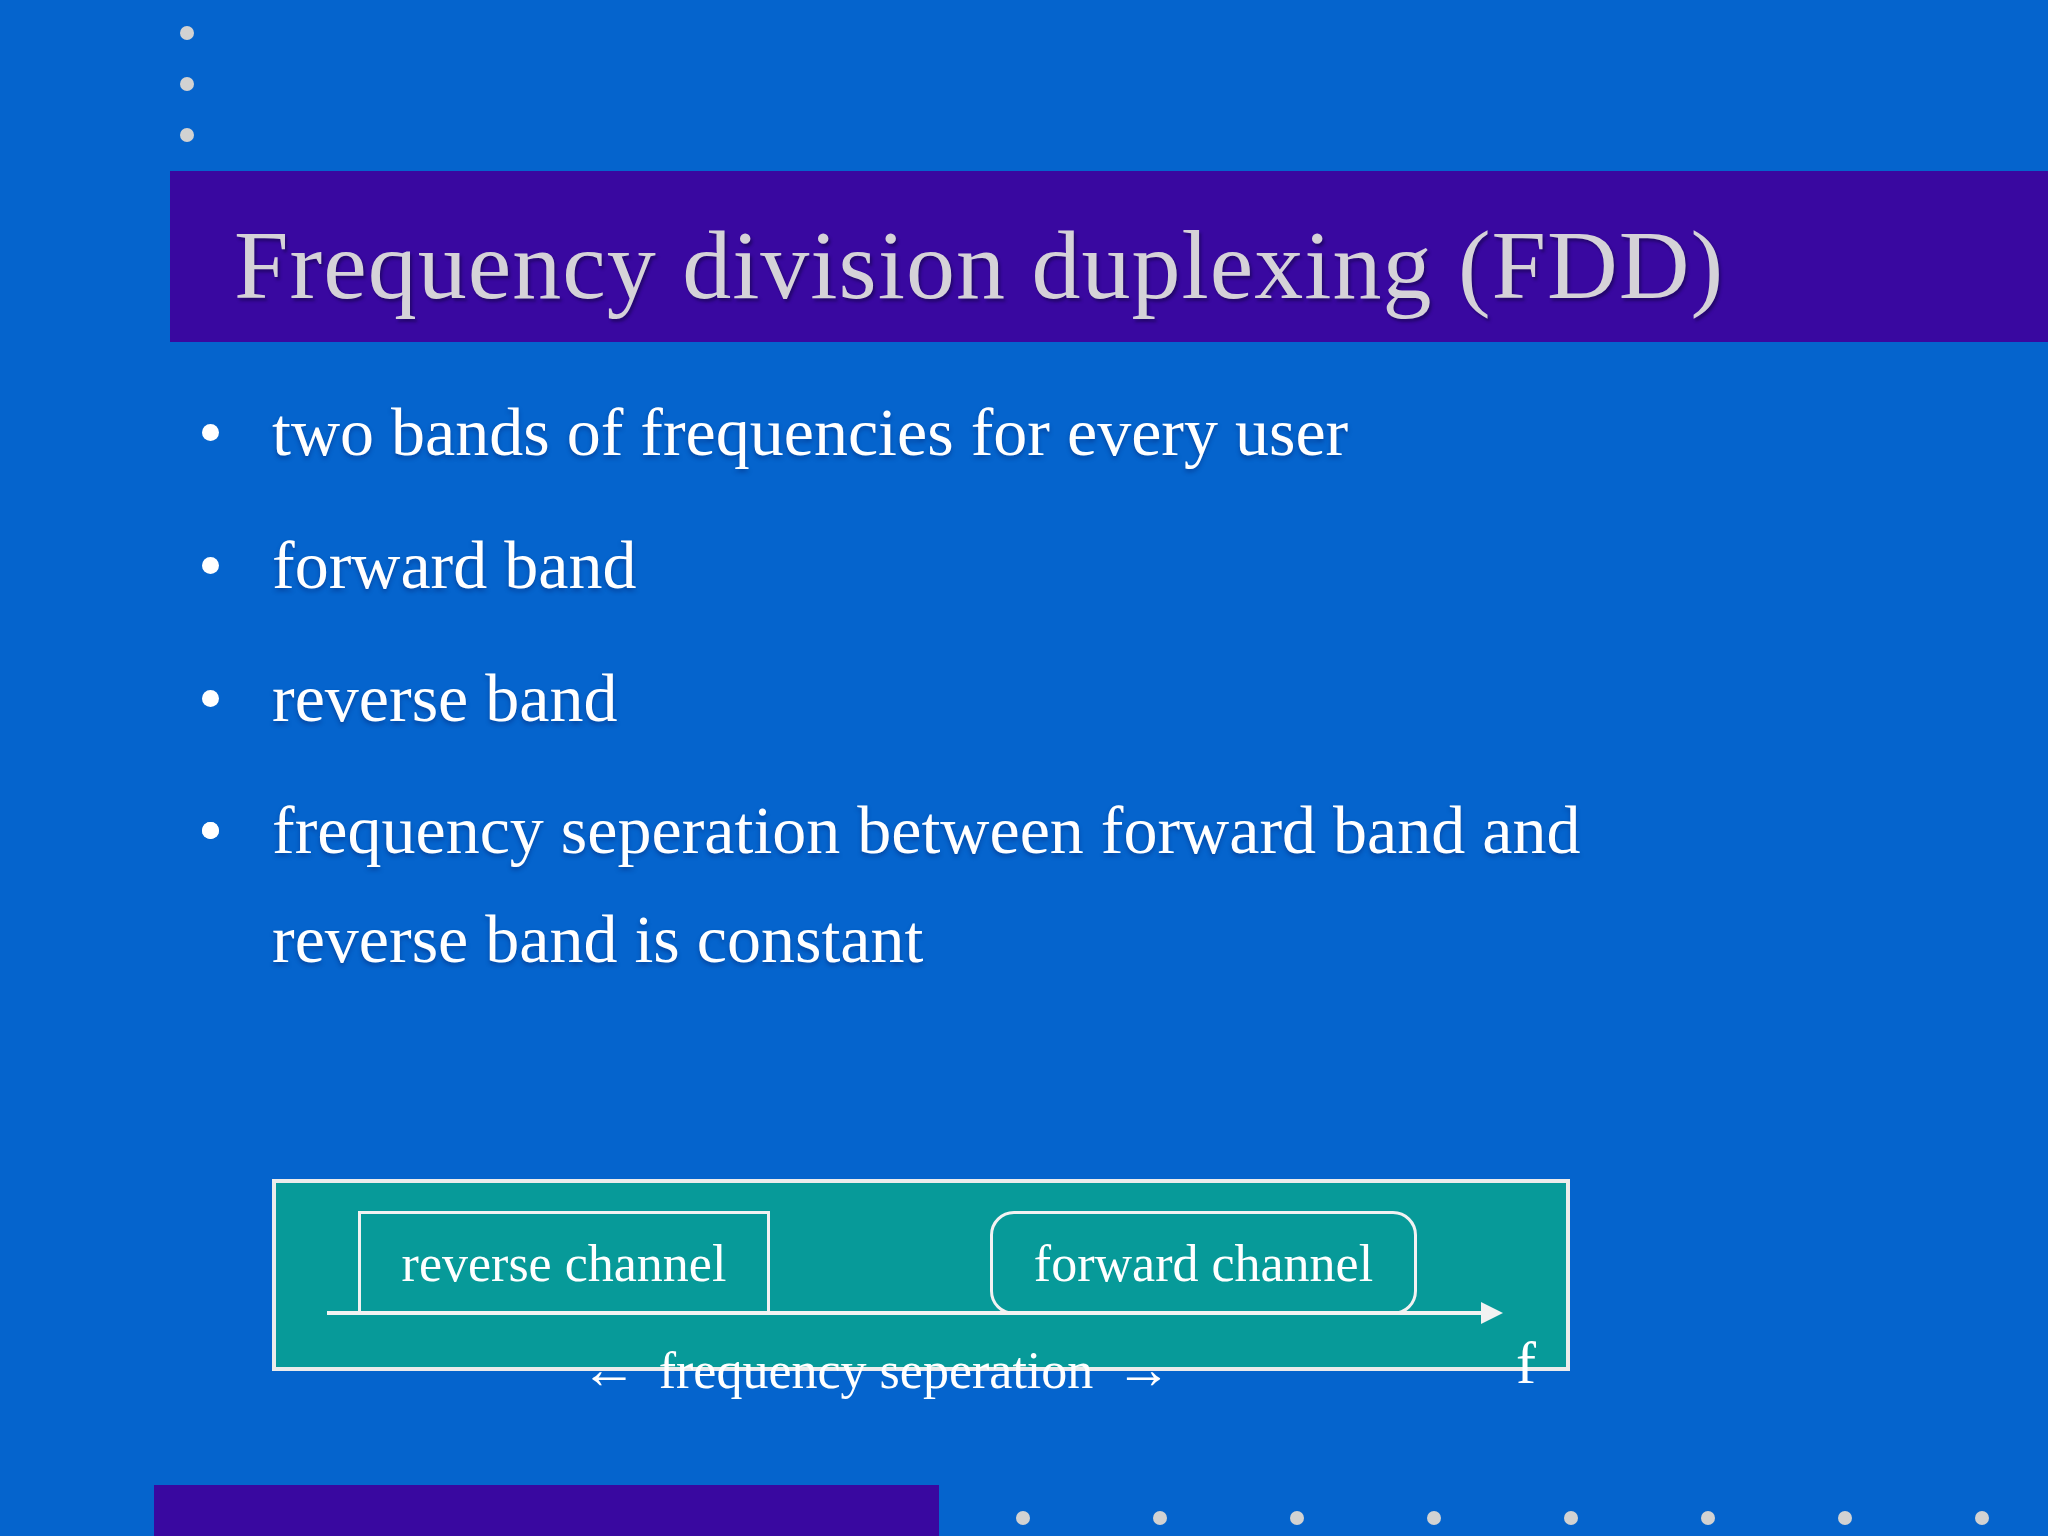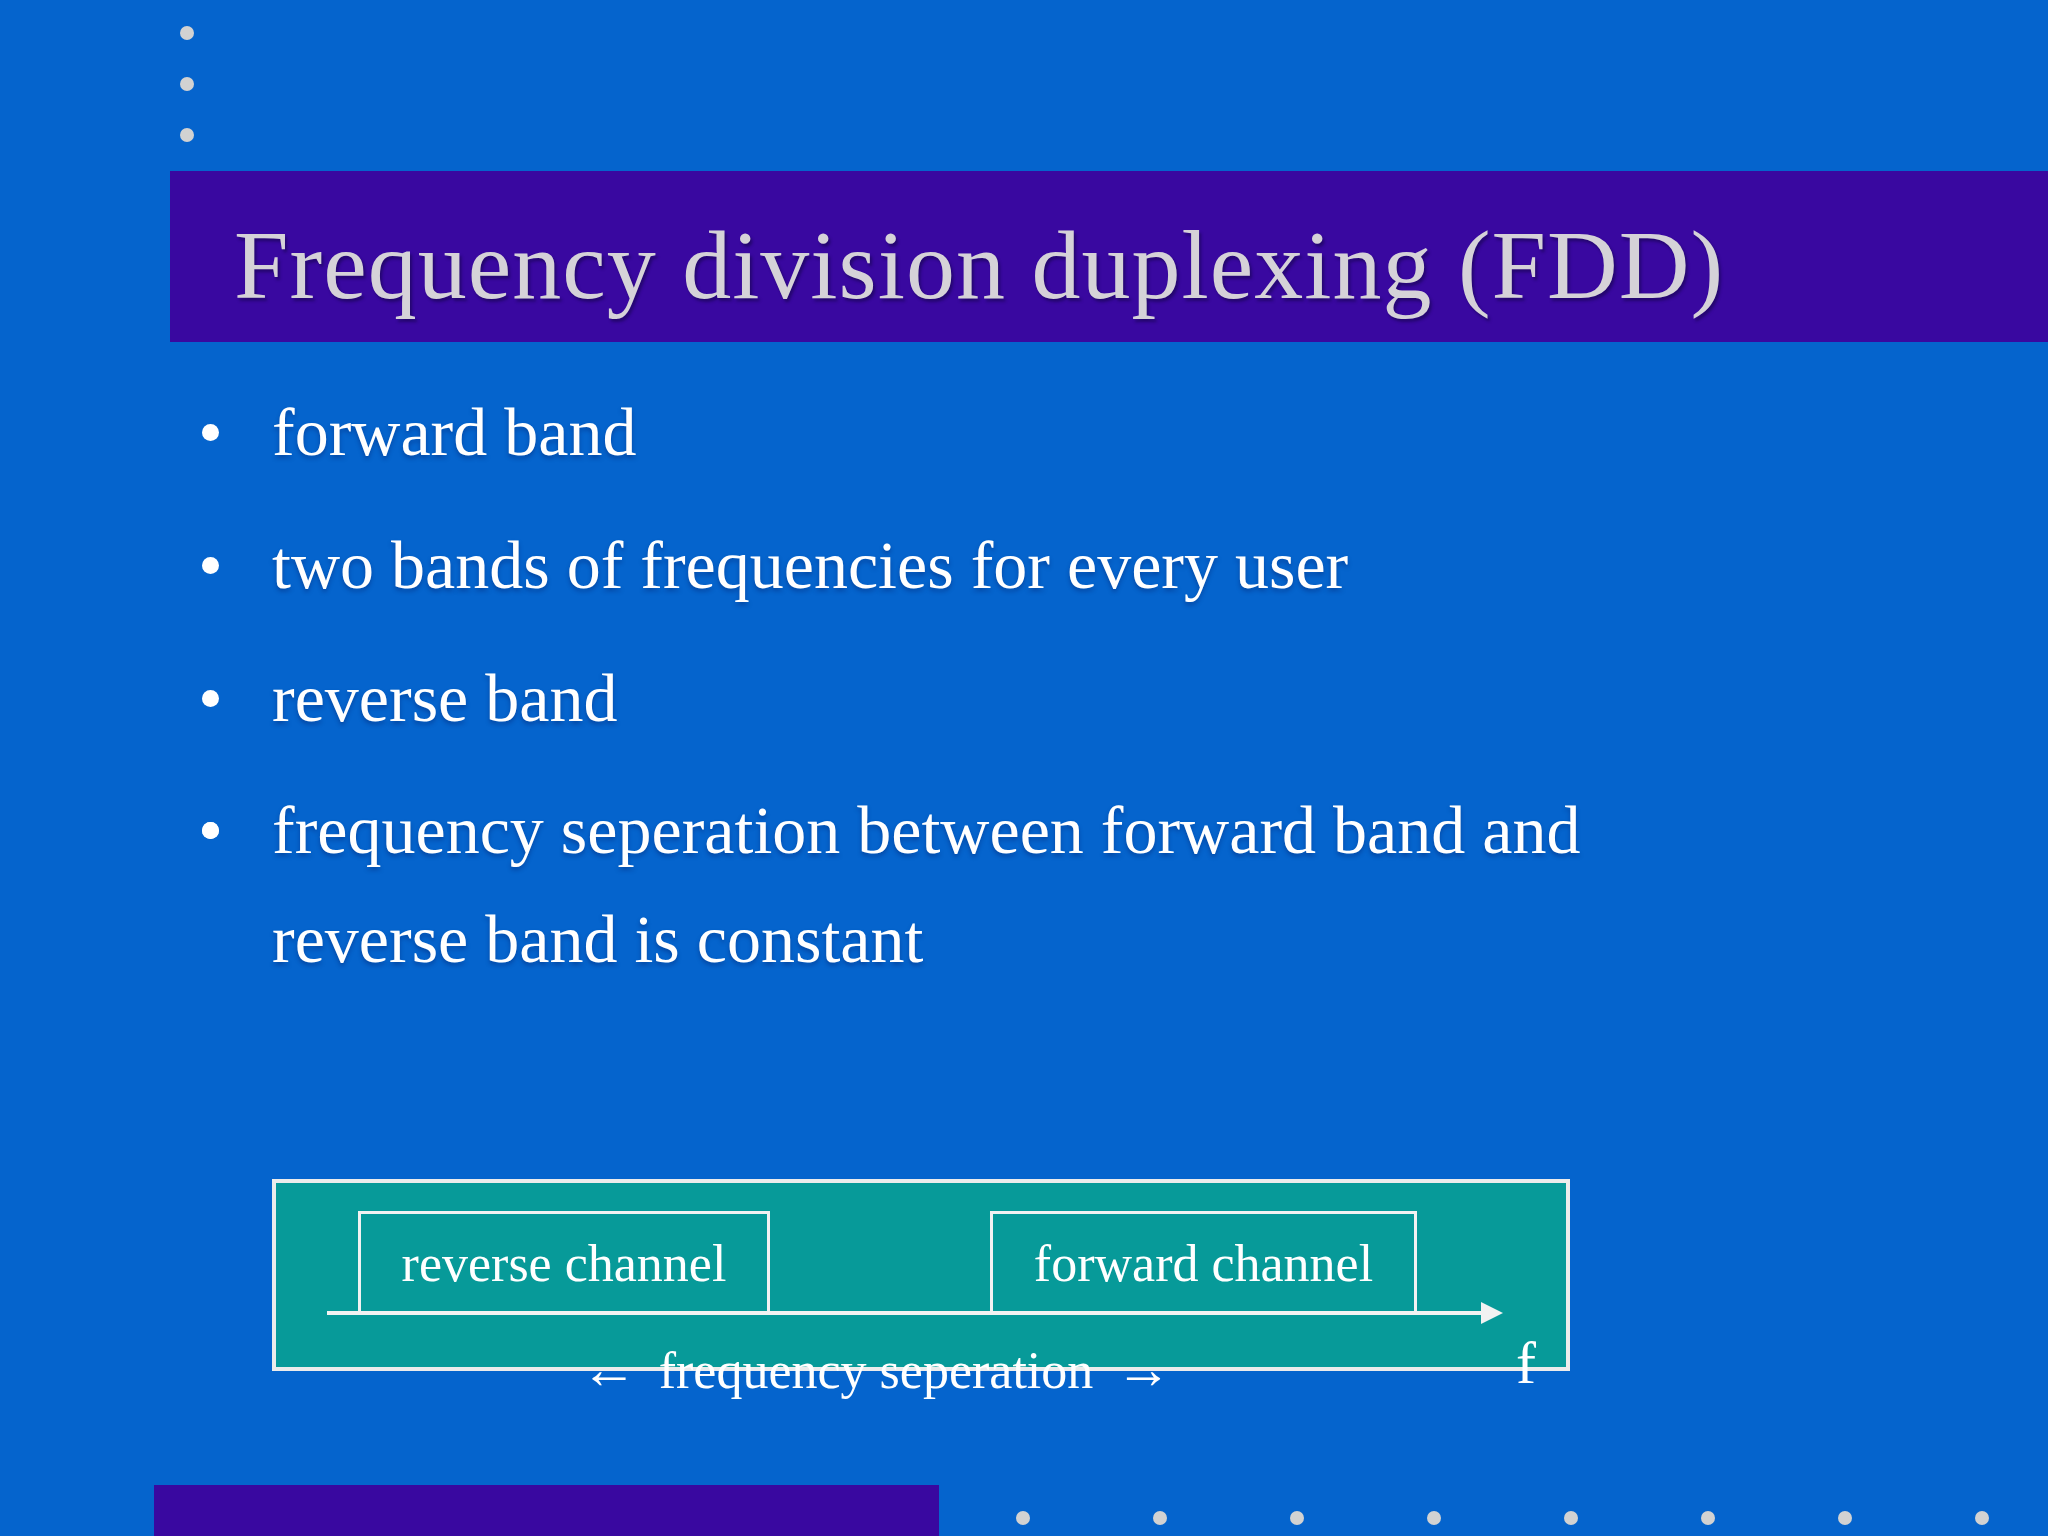--- a/index.html
+++ b/index.html
@@ -42,21 +42,21 @@
     position:absolute;left:272px;top:1179px;width:1298px;height:192px;
     background:#079a99;border:4px solid #ececec;box-sizing:border-box;
   }
   .chan-box{
     position:absolute;top:28px;height:104px;
     border:3px solid #f2f2f2;box-sizing:border-box;
     display:flex;align-items:center;justify-content:center;
     font-size:52px;color:#ffffff;white-space:nowrap;
   }
   .chan-box.reverse{left:82px;width:412px;}
-  .chan-box.forward{left:714px;width:427px;}
+  .chan-box.forward{left:714px;width:427px;border-radius:24px;}
   .axis-line{position:absolute;left:51px;top:128px;width:1154px;height:4px;background:#f2f2f2;}
   .axis-arrow{
     position:absolute;left:1205px;top:119px;width:0;height:0;
     border-left:22px solid #f2f2f2;
     border-top:11px solid transparent;border-bottom:11px solid transparent;
   }
   .sep-label{
     position:absolute;left:270px;top:154px;width:660px;
     text-align:center;font-size:52px;color:#ffffff;white-space:nowrap;
   }
@@ -78,25 +78,25 @@
       <span class="dot"></span>
     </div>
 
   <div class="title-bar">
     <h1 class="title">Frequency division duplexing (FDD)</h1>
   </div>
 
   <ul class="bullets">
     <li>
       <span class="marker"></span>
-      <span class="bullet-text">forward band</span>
+      <span class="bullet-text">two bands of frequencies for every user</span>
     </li>
     <li>
       <span class="marker"></span>
-      <span class="bullet-text">two bands of frequencies for every user</span>
+      <span class="bullet-text">forward band</span>
     </li>
     <li>
       <span class="marker"></span>
       <span class="bullet-text">reverse band</span>
     </li>
     <li>
       <span class="marker"></span>
     </li>
     <li>
       <span class="marker"></span>

